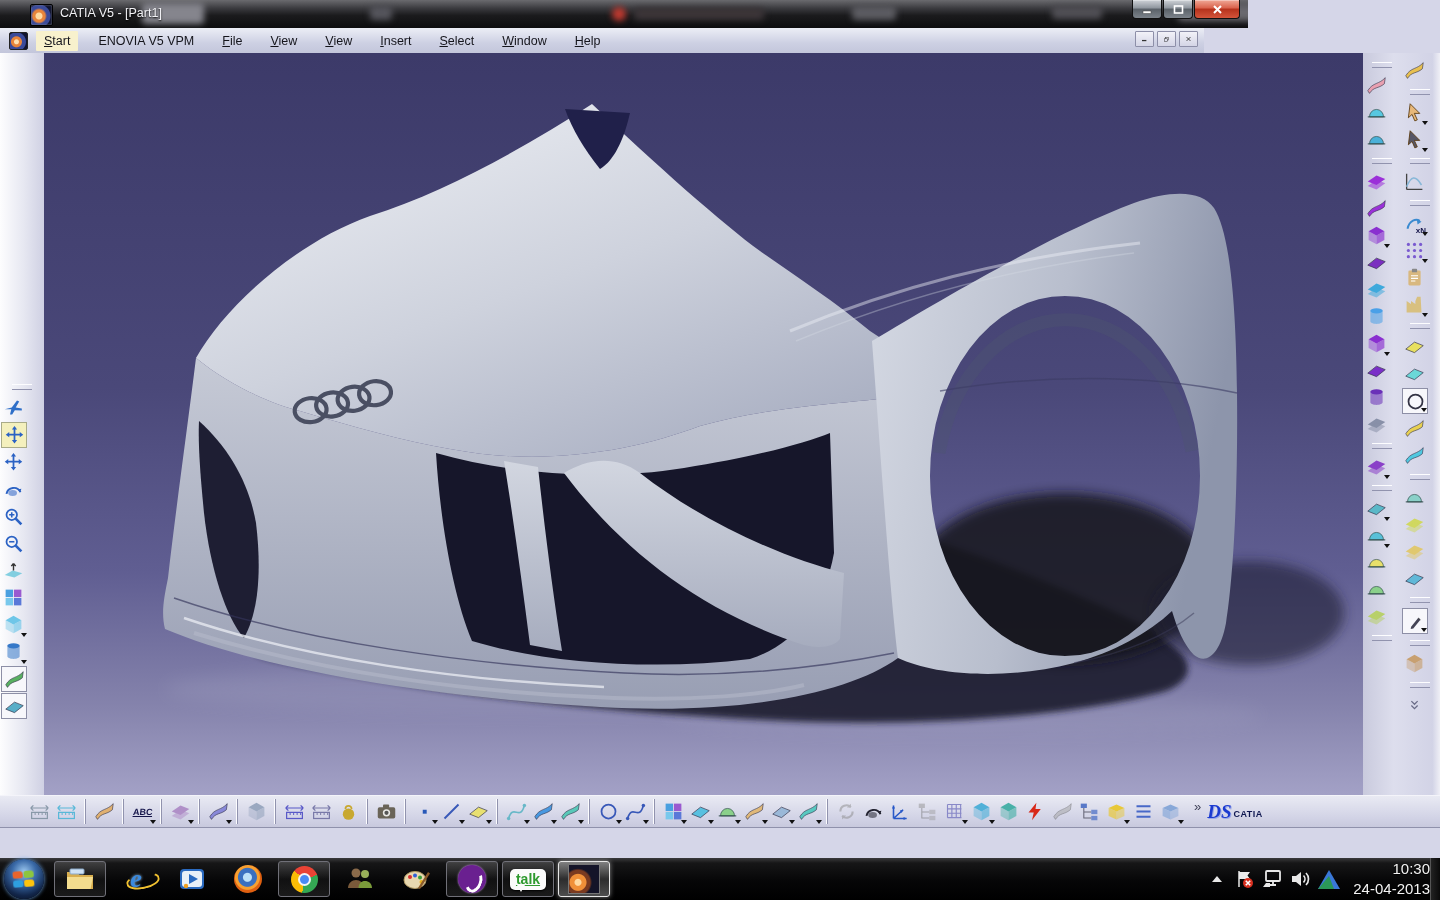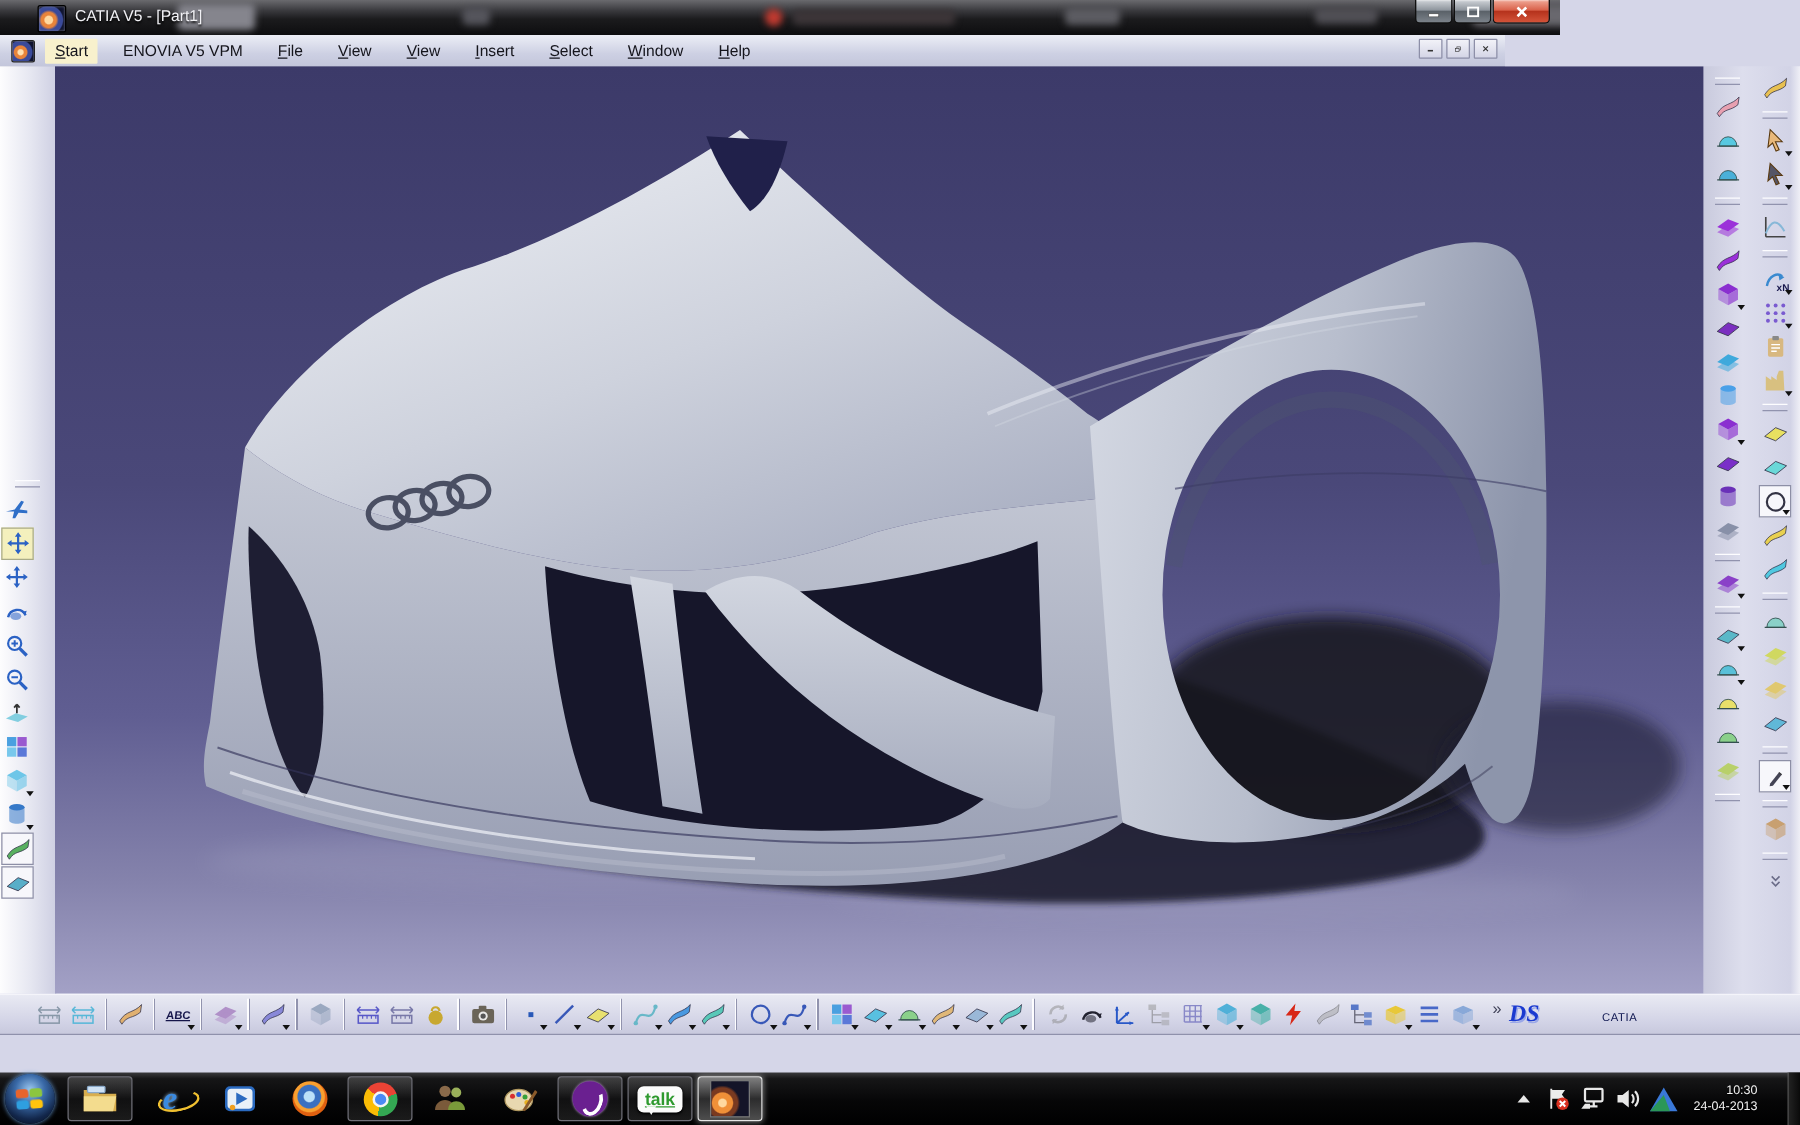--- a/index.html
+++ b/index.html
@@ -35,21 +35,21 @@
   .mdibtn{width:19px;height:16px;background:linear-gradient(#f2f2f8,#d4d5e6);border:1px solid #8d8fa8;
     display:flex;align-items:center;justify-content:center;border-radius:1px;}
 
   
   .left-strip{position:absolute;left:0;top:53px;width:44px;height:742px;
     background:linear-gradient(90deg,#fdfdfe,#e6e7f1 55%,#cfd0e3);border-right:1px solid #a9abc2;}
   .viewport{position:absolute;left:44px;top:53px;width:1319px;height:742px;}
   .viewport svg{display:block}
   .right-dock{position:absolute;left:1363px;top:53px;width:77px;height:742px;
     background:linear-gradient(90deg,#c9cadd,#dddeed 40%,#d2d3e6 90%,#efeff6);display:flex;}
-  .dockcol{width:38px;display:flex;flex-direction:column;align-items:center;padding-top:4px;}
+  .dockcol{width:38px;display:flex;flex-direction:column;padding-top:4px;}
 
   
   .tb{position:relative;width:27px;height:27px;display:flex;align-items:center;justify-content:center;flex:0 0 auto;}
   .tb .ic{width:21px;height:21px;display:block;}
   .tb.fr{background:#f7f7fb;border:1px solid #8d8fa6;width:24px;height:24px;margin:1px;}
   .tb.bgy{background:#f4f0bd;border:1px solid #a9ab88;width:24px;height:24px;margin:1px;}
   .dd{position:absolute;right:0px;bottom:1px;width:0;height:0;border-left:3.5px solid transparent;border-right:3.5px solid transparent;border-top:4.5px solid #111;}
   .dim{filter:grayscale(1) opacity(.5);}
   .vhandle{width:20px;height:4px;margin:5px auto 4px;border-top:1.5px solid #fdfdff;border-bottom:1.5px solid #9193ae;flex:0 0 auto;}
   .hsep{width:7px;height:25px;margin:0 2px;background:
@@ -57,21 +57,21 @@
 
   
   .bottombar{position:absolute;left:0;top:795px;width:1440px;height:33px;
     background:linear-gradient(#e9eaf3,#d2d3e6 70%,#c8c9dd);border-top:1px solid #f4f4fa;border-bottom:1px solid #8f91ab;
     display:flex;align-items:center;padding-left:26px;box-sizing:border-box;}
   .abc{font-size:9px;font-weight:bold;color:#15154a;text-decoration:underline;transform:skewX(-6deg);}
   .xn{position:absolute;right:2px;bottom:2px;font-size:8px;font-weight:bold;color:#15154a;}
   .chev{font-size:13px;color:#404258;margin:0 4px 10px 10px;}
   .ds-logo{display:flex;align-items:flex-end;gap:2px;margin-left:2px;}
   .ds-logo .ds{font:italic bold 19px "Liberation Serif",serif;color:#1b3ad0;line-height:.8;text-shadow:1px 1px 0 #9aa8e8;}
-  .ds-logo .dsc{font-size:9px;font-weight:normal;color:#0e1650;letter-spacing:.5px;margin-left:48px;}
+  .ds-logo .dsc{font-size:9px;font-weight:bold;color:#0e1650;letter-spacing:.5px;}
 
   
   .statusbar{position:absolute;left:0;top:828px;width:1440px;height:30px;
     background:linear-gradient(#e2e3ef,#d3d4e7);border-top:1px solid #fff;}
   .status-msg{position:absolute;left:10px;top:7px;font-size:12.5px;color:#15151c;}
   .cmd-input{position:absolute;left:1064px;top:4px;width:288px;height:18px;border:1px solid #8f91ab;
     border-top-color:#6d6f8a;background:#fff;font-size:12px;padding:0 4px;}
   .sbtn{position:absolute;top:4px;width:27px;height:21px;background:linear-gradient(#f2f2f8,#d6d7e8);
     border:1px solid #8f91ab;display:flex;align-items:center;justify-content:center;border-radius:1px;}
 
@@ -97,21 +97,21 @@
   .chrome::after{content:"";position:absolute;left:7px;top:7px;width:13px;height:13px;border-radius:50%;background:#4a8af4;border:2.5px solid #f4f4f4;box-sizing:border-box;}
   .bt{width:28px;height:28px;border-radius:50%;background:#6a2090;position:relative;box-shadow:0 0 2px #c8a0e0;}
   .bt::after{content:"";position:absolute;left:8px;top:5px;width:10px;height:17px;border-radius:50%;border:3px solid #fff;border-left-color:transparent;border-top-color:transparent;transform:rotate(20deg);}
   .talkb{position:relative;background:#fbfbfb;border-radius:5px;padding:2px 6px 3px;font-size:14px;font-weight:bold;color:#2f9a2f;box-shadow:0 1px 2px #000;text-decoration:underline;}
   .talkb::after{content:"";position:absolute;left:7px;bottom:-6px;border:4px solid transparent;border-top:7px solid #fbfbfb;}
   .catia-art{width:30px;height:28px;border:1px solid #777;
     background:radial-gradient(circle at 30% 62%,#ffd9a0 0 3px,#f09038 4px 8px,#7a3a20 9px 12px,#141428 14px),linear-gradient(120deg,#0a0a18 40%,#2a3a6a 70%,#0a0a18);}
   .tray{margin-left:auto;display:flex;align-items:center;height:100%;}
   .tray-ic{width:24px;height:24px;display:flex;align-items:center;justify-content:center;margin:0 2px;}
   .tri-up{width:0;height:0;border-left:5px solid transparent;border-right:5px solid transparent;border-bottom:6px solid #e8e8e8;}
-  .clock{color:#f2f2f2;font-size:10px;text-align:right;line-height:1.35;margin:0 24px 0 10px;text-shadow:0 1px 1px #000;}
+  .clock{color:#f2f2f2;font-size:15px;text-align:right;line-height:1.35;margin:0 0 0 10px;text-shadow:0 1px 1px #000;}
   .show-desktop{width:9px;height:42px;border-left:1px solid #555;background:linear-gradient(90deg,#222,#0a0a0a);}
   .gdrive{width:0;height:0;border-left:11px solid transparent;border-right:11px solid transparent;border-bottom:19px solid #3a78d8;position:relative;}
   .gdrive::after{content:"";position:absolute;left:-11px;top:6px;border-left:11px solid transparent;border-right:5px solid transparent;border-bottom:13px solid #2a9a4a;opacity:.9;}
   .hiddensvg{position:absolute;width:0;height:0;overflow:hidden;}
 </style>
 </head>
 <body>
 
 <svg class="hiddensvg">
     <defs>

